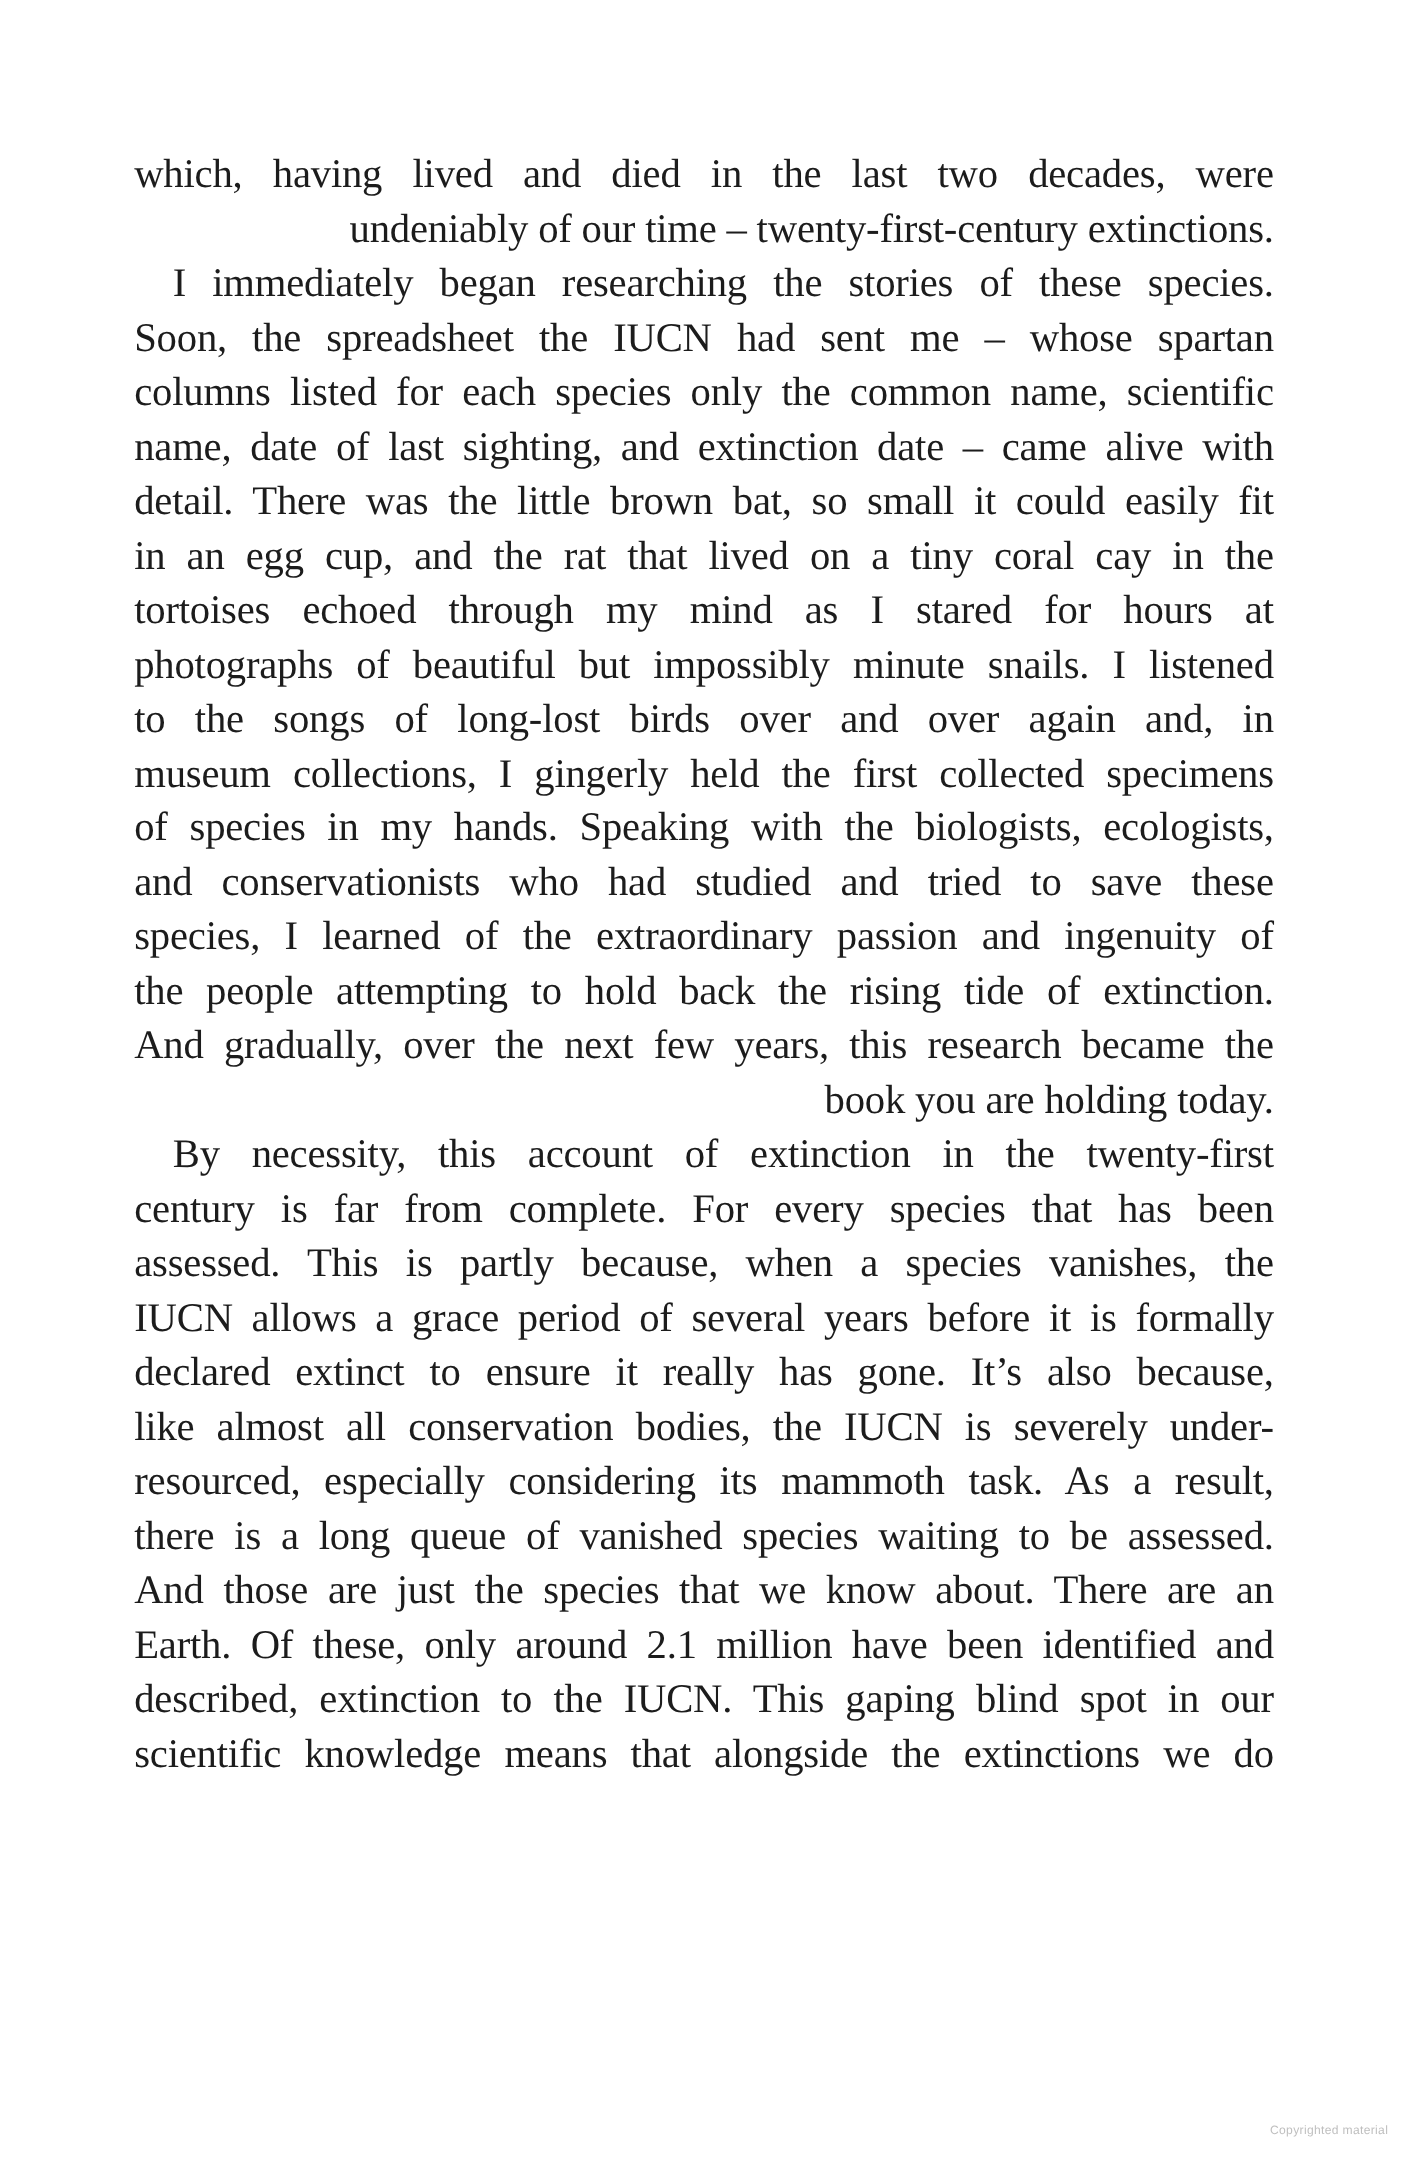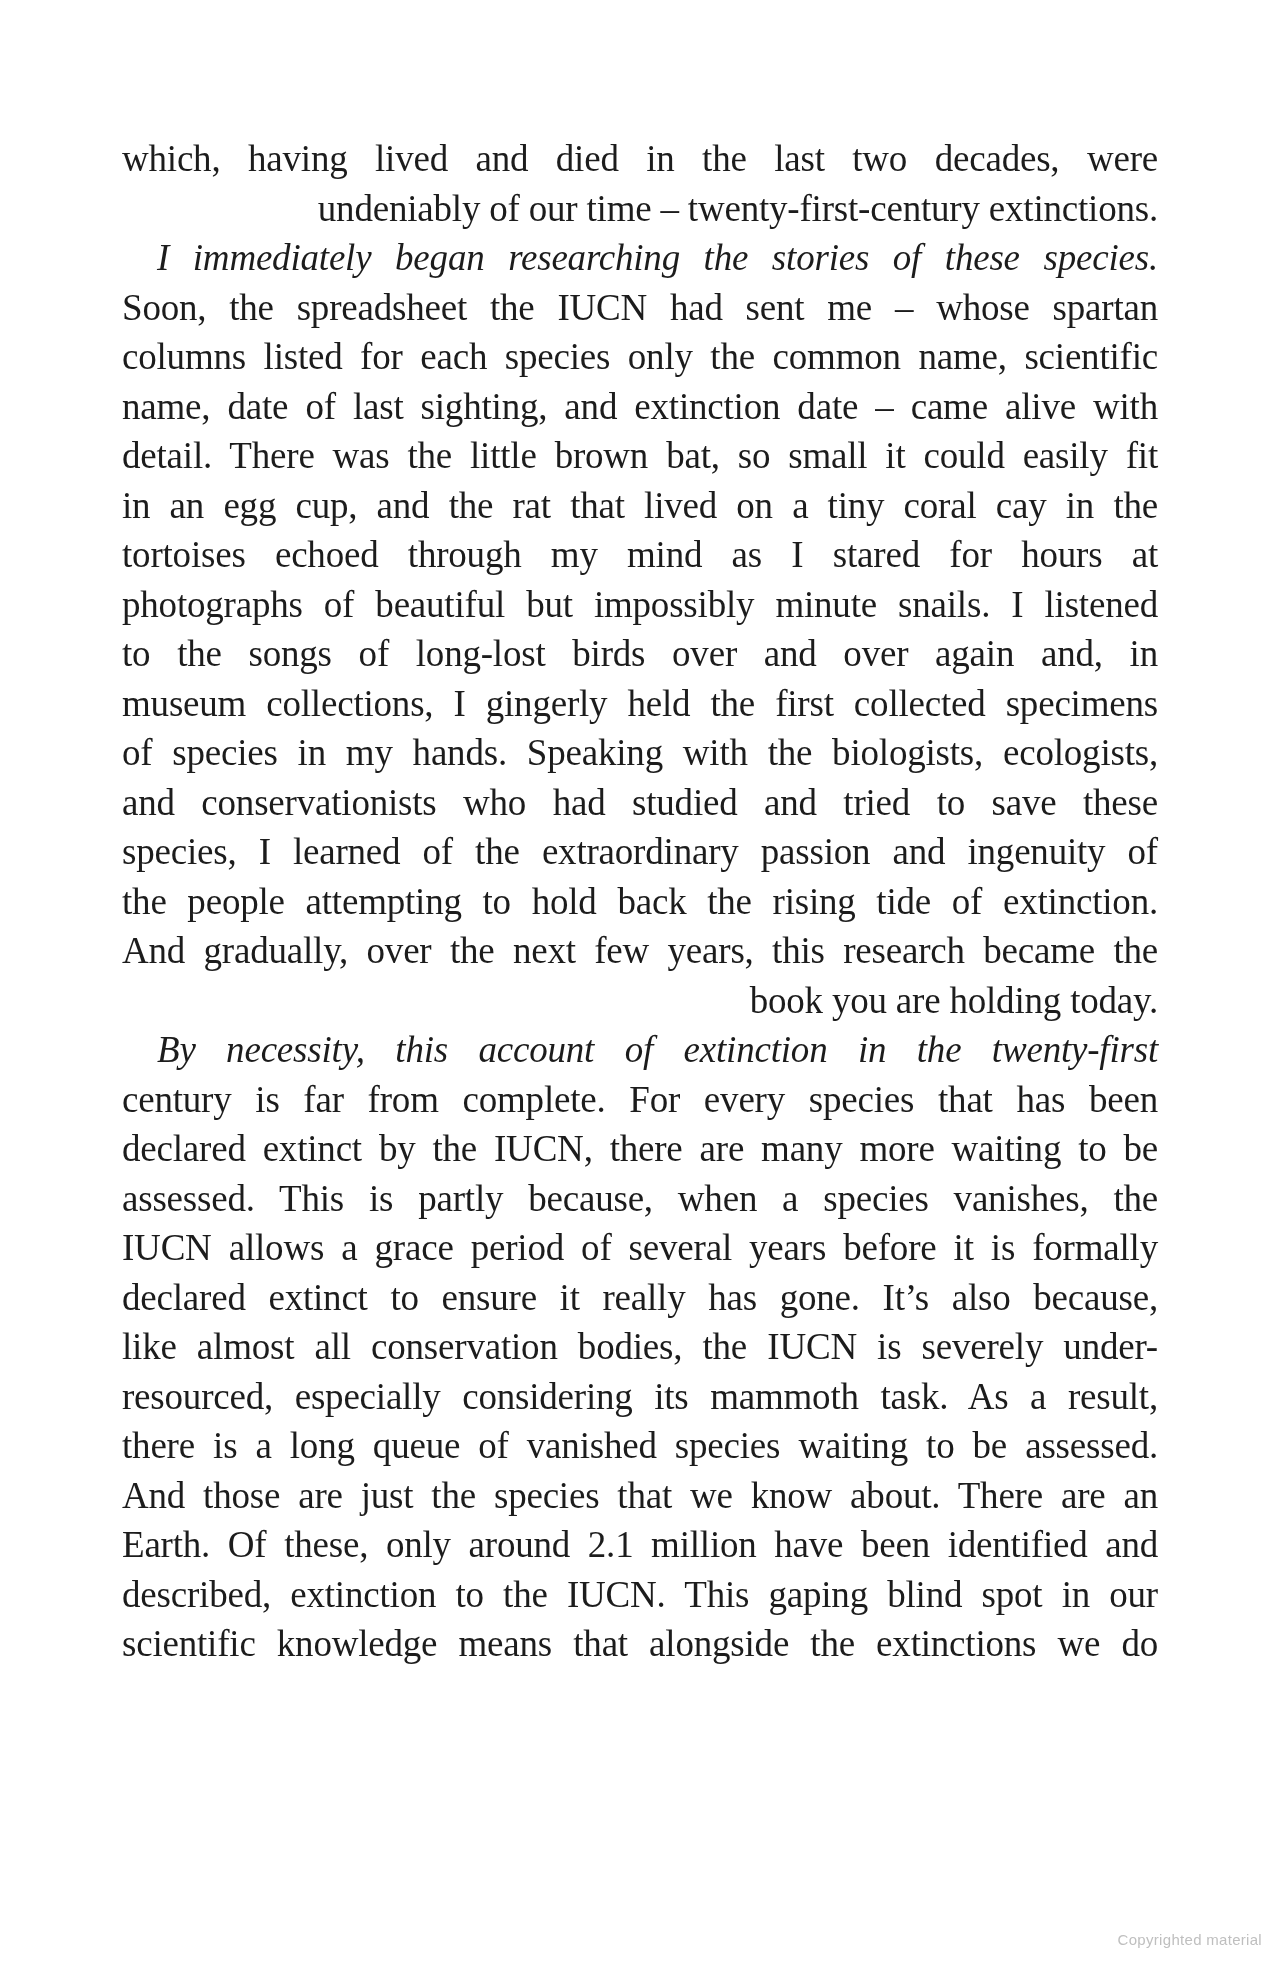--- a/index.html
+++ b/index.html
@@ -25,28 +25,27 @@
     line-height: 49.5px;
     text-align: right;
     letter-spacing: -0.2px;
   }
   .line.j {
     text-align: justify;
     text-align-last: justify;
   }
   .line.ind {
     padding-left: 35px;
-    font-style: italic;
   }
   .watermark {
     position: absolute;
     top: 1931px;
     right: 18px;
     font-family: "Liberation Sans", "DejaVu Sans", sans-serif;
-    font-size: 15px;
+    font-size: 11px;
     letter-spacing: 0.3px;
     color: #bfbfbf;
   }
 </style>
 </head>
 <body>
 
 <div class="page">
   <div class="textblock" id="textblock">
       <div class="line j">which, having lived and died in the last two decades, were</div>
@@ -62,21 +61,20 @@
       <div class="line j">to the songs of long-lost birds over and over again and, in</div>
       <div class="line j">museum collections, I gingerly held the first collected specimens</div>
       <div class="line j">of species in my hands. Speaking with the biologists, ecologists,</div>
       <div class="line j">and conservationists who had studied and tried to save these</div>
       <div class="line j">species, I learned of the extraordinary passion and ingenuity of</div>
       <div class="line j">the people attempting to hold back the rising tide of extinction.</div>
       <div class="line j">And gradually, over the next few years, this research became the</div>
       <div class="line">book you are holding today.</div>
       <div class="line j ind">By necessity, this account of extinction in the twenty-first</div>
       <div class="line j">century is far from complete. For every species that has been</div>
-      <div class="line j">declared extinct by the IUCN, there are many more waiting to be</div>
       <div class="line j">assessed. This is partly because, when a species vanishes, the</div>
       <div class="line j">IUCN allows a grace period of several years before it is formally</div>
       <div class="line j">declared extinct to ensure it really has gone. It’s also because,</div>
       <div class="line j">like almost all conservation bodies, the IUCN is severely under-</div>
       <div class="line j">resourced, especially considering its mammoth task. As a result,</div>
       <div class="line j">there is a long queue of vanished species waiting to be assessed.</div>
       <div class="line j">And those are just the species that we know about. There are an</div>
       <div class="line j">Earth. Of these, only around 2.1 million have been identified and</div>
       <div class="line j">described, extinction to the IUCN. This gaping blind spot in our</div>
       <div class="line j">scientific knowledge means that alongside the extinctions we do</div>

